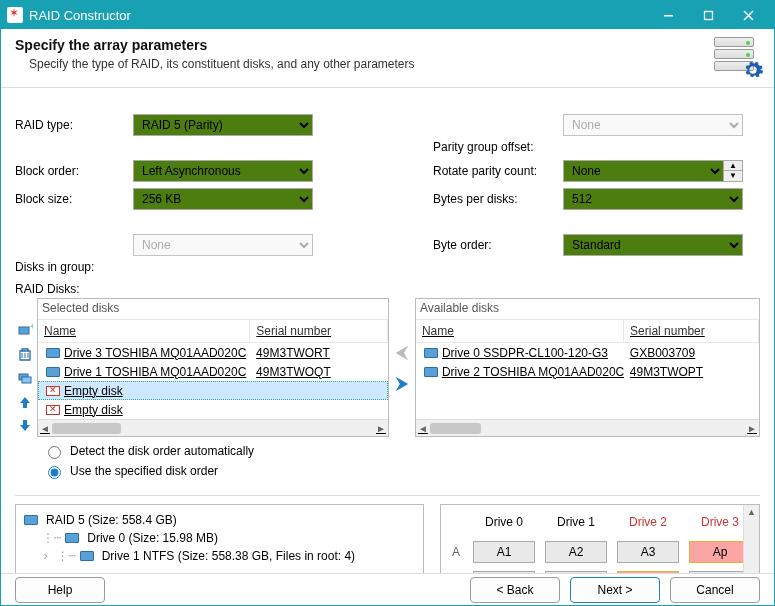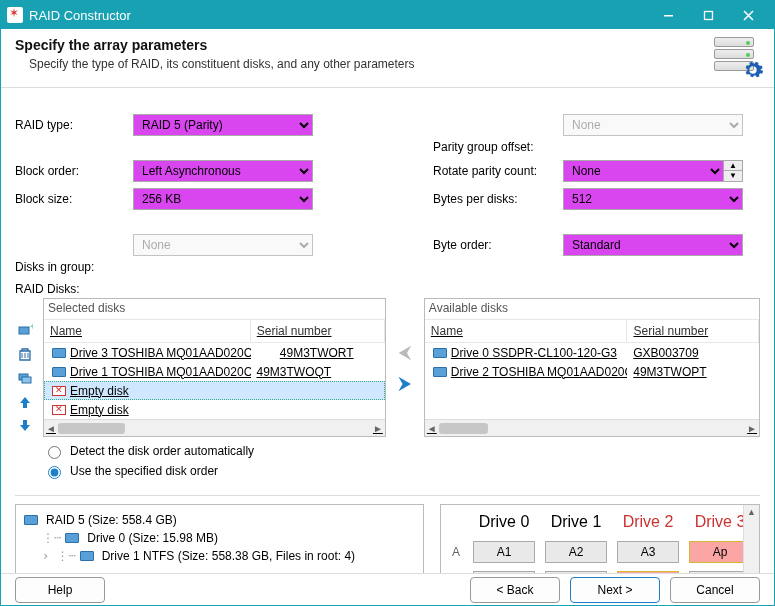--- a/index.html
+++ b/index.html
@@ -46,31 +46,31 @@
   .content {
     padding:8px 14px 4px 14px; flex:1; overflow:hidden; display:flex; flex-direction:column;
   }
   .form-grid {
     display:grid; grid-template-columns: 118px 190px 110px 130px 190px;
     row-gap:6px; column-gap:0; align-items:center; margin-bottom:6px;
   }
   .form-grid .gap { }
   .disabled-label{ color:#000000;margin-top:44px;}
   select.combo, .combo-ro {
-    height:22px; border:1px solid #aaa; background:#d946ef; font-size:12px; padding:0 4px; width:180px;
+    height:22px; border:1px solid #aaa; background:#4d7c0f; font-size:12px; padding:0 4px; width:180px;
   }
   select.combo:disabled, select.combo.dis { color:#888; background:#f7f7f7;}
   .spin-wrap { display:flex; width:180px;}
   .spin-wrap select { flex:1;}
   .spin-btns { display:flex; flex-direction:column; border:1px solid #aaa; border-left:none;}
   .spin-btns button{ width:18px; height:10px; font-size:8px; line-height:8px; border:none; background:#eee; padding:0; cursor:default;}
   .spin-btns button:first-child{border-bottom:1px solid #aaa;}
   .section-label { color:#000; margin-top:2px;}
   .disk-area {
-    display:flex; margin-top:2px; gap:6px; height:150px;
+    display:flex; margin-top:2px; gap:0; height:150px;
   }
   .tool-col {
     width:22px; display:flex; flex-direction:column; gap:4px; padding-top:22px;
   }
   .tool-col .tbtn { width:20px; height:20px; border:1px solid transparent; display:flex; align-items:center; justify-content:center; cursor:default;}
   .disk-panel {
     flex:1; border:1px solid #bbb; display:flex; flex-direction:column; min-width:0;
   }
   .disk-panel .caption { font-size:12px; color:#555; padding:2px 4px 4px 4px;}
   .disk-table {
@@ -99,21 +99,21 @@
   .result-row .chk { display:flex; align-items:center; gap:4px; color:#000;}
   .result-row .chk input { accent-color:#1e7fc9;}
   .refresh-icon { color:#999; font-size:16px; cursor:default;}
   .result-panels { display:flex; gap:16px; height:86px;}
   .result-tree { flex:1; border:1px solid #bbb; padding:6px 8px; overflow:auto; font-size:12px;}
   .result-tree .node { display:flex; align-items:center; gap:4px; height:18px;}
   .result-tree .indent1{ padding-left:18px;}
   .tree-conn { color:#999; font-family:monospace; font-size:12px;}
   .stripe-panel { width:320px; border:1px solid #bbb; position:relative; overflow:hidden; padding:4px 6px;}
   .stripe-grid { display:grid; grid-template-columns: 18px repeat(4, 66px); grid-auto-rows:26px; gap:4px 6px; align-items:center; justify-items:center; font-size:12px;}
-  .stripe-grid .colh { color:#000; font-size:16px;}
+  .stripe-grid .colh { color:#000; font-size:12px;}
   .stripe-grid .colh.red { color:#c33;}
   .stripe-grid .rowh { color:#666;}
   .cell { width:62px; height:22px; border:1px solid #aaa; background:#e9e9e9; display:flex; align-items:center; justify-content:center; font-size:12px;}
   .cell.parity{ background:#fca5a5; border-color:#d4b830;}
   .vscroll { position:absolute; right:0; top:0; bottom:0; width:16px; background:#f0f0f0; border-left:1px solid #ddd; display:flex; flex-direction:column; align-items:center; justify-content:space-between; font-size:9px; color:#666; padding:2px 0;}
   .footer {
     border-top:1px solid #ddd; height:32px; display:flex; align-items:center; padding:0 14px; gap:10px;
   }
   .footer .spacer{flex:1;}
   .btn {
@@ -235,21 +235,21 @@
       <div class="disk-panel" style="flex:1.02">
         <div class="caption">Selected disks</div>
         <div class="disk-table">
           <div class="disk-head">
             <div class="c" style="flex:1.6">Name</div>
             <div class="c" style="flex:1">Serial number</div>
           </div>
           <div class="disk-body" id="sel-body">
               <div class="disk-row">
                 <div class="c" style="flex: 1.6 1 0%;"><span class="hdd-icon"></span><span>Drive 3 TOSHIBA MQ01AAD020C</span></div>
-                <div class="c" style="flex: 1 1 0%; text-align: center;">49M3TWORT</div>
+                <div class="c" style="flex: 1 1 0%;">49M3TWORT</div>
               </div>
               <div class="disk-row">
                 <div class="c" style="flex: 1.6 1 0%;"><span class="hdd-icon"></span><span>Drive 1 TOSHIBA MQ01AAD020C</span></div>
                 <div class="c" style="flex: 1 1 0%;">49M3TWOQT</div>
               </div>
               <div class="disk-row sel-dashed">
                 <div class="c" style="flex: 1.6 1 0%;"><span class="miss-icon"></span><span>Empty disk</span></div>
                 <div class="c" style="flex: 1 1 0%;"></div>
               </div>
               <div class="disk-row">

